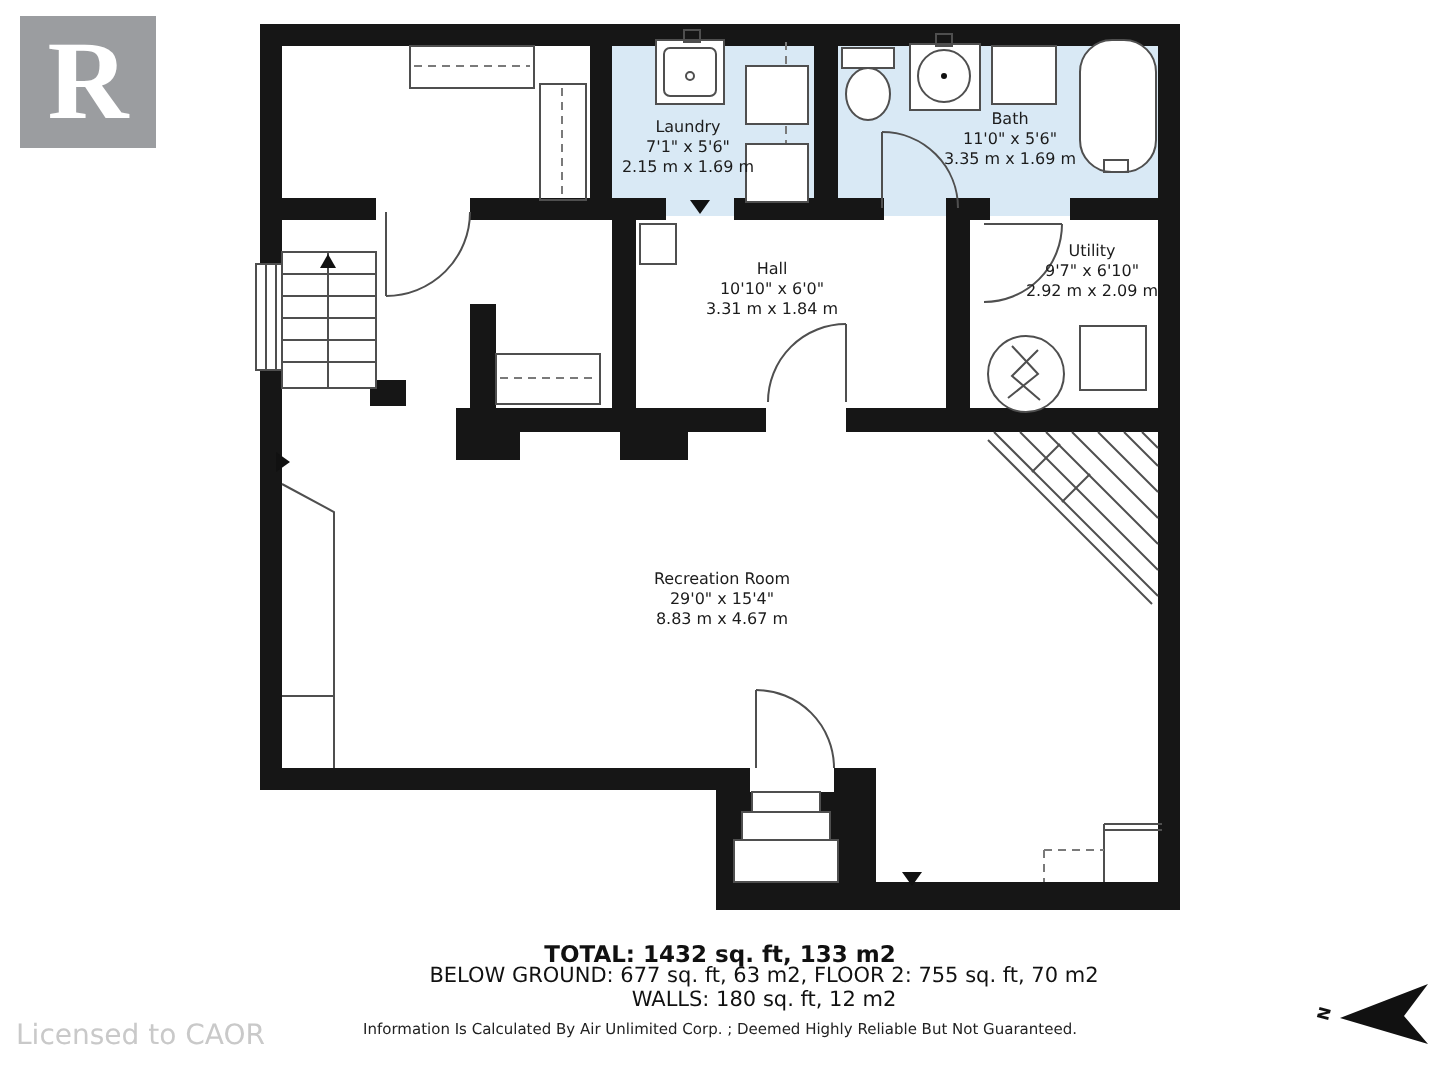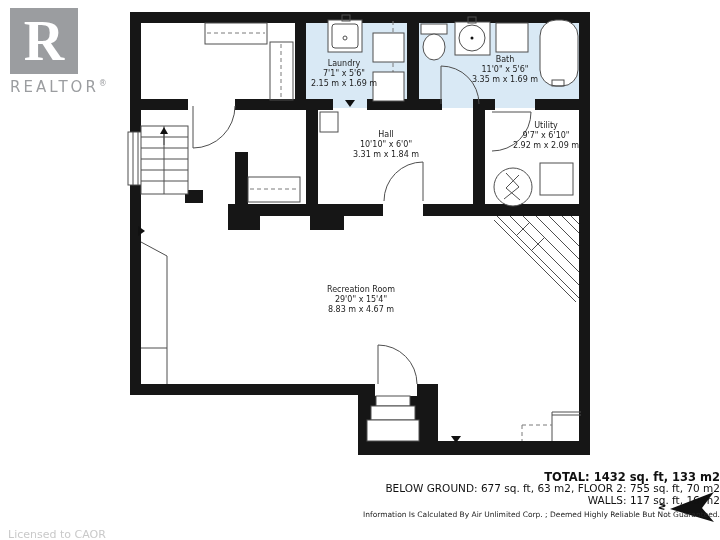--- a/index.html
+++ b/index.html
@@ -7,26 +7,26 @@
          font-family:"DejaVu Sans","Liberation Sans",sans-serif;}
   
   .logo{position:absolute;left:10px;top:8px;width:110px;}
   .logo-box{width:68px;height:66px;background:var(--logo-gray,#9b9da0);
             display:flex;align-items:center;justify-content:center;}
   .logo-box span{font-family:"Liberation Serif","DejaVu Serif",serif;font-weight:bold;
                  font-size:56px;color:#fff;line-height:1;}
   .logo-word{margin-top:4px;color:var(--logo-gray,#9b9da0);font-size:15px;letter-spacing:3px;}
   .logo-word sup{font-size:8px;letter-spacing:0;}
   
-  .summary{position:absolute;left:0;top:471px;width:720px;text-align:right;color:#111;}
+  .summary{position:absolute;left:0;top:471px;width:720px;text-align:center;color:#111;}
   .sum-total{font-size:11.5px;font-weight:bold;line-height:12px;}
   .sum-line{font-size:10.5px;line-height:11.5px;padding-left:44px;}
   .sum-disc{font-size:7.5px;line-height:9px;margin-top:4px;color:#222;}
   
-  .license{position:absolute;left:8px;top:528px;font-size:11px;color:var(--license-gray,#c9c9c9);}
+  .license{position:absolute;left:8px;top:510px;font-size:14px;color:var(--license-gray,#c9c9c9);}
   
   svg.plan{position:absolute;left:0;top:0;}
   .wall{fill:var(--wall,#161616);}
   .wet{fill:var(--wet-room-fill,#d9e9f5);}
   .ln{stroke:var(--line,#4f4f4f);stroke-width:1;fill:none;}
   .fix{stroke:var(--line,#4f4f4f);stroke-width:1;fill:#fff;}
   .open{fill:#fff;}
   .dash{stroke:#7a7a7a;stroke-width:1;stroke-dasharray:4 3;fill:none;}
   .lbl{font:8px "DejaVu Sans",sans-serif;fill:#1c1c1c;text-anchor:middle;}
   .mark{fill:#111;}
@@ -34,21 +34,20 @@
 </style>
 </head>
 <body>
 
 <div class="stage">
 
   <div class="logo">
     <div class="logo-box">
       <span>R</span>
     </div>
-    <div class="logo-word"><span>REALTOR</span><sup>®</sup></div>
   </div>
 
   <svg class="plan" width="720" height="540" viewBox="0 0 720 540">
 
     <g>
       <rect class="wet" x="295" y="12" width="120" height="96"></rect>
     </g>
     <g>
       <rect class="wet" x="407" y="12" width="180" height="96"></rect>
     </g>
@@ -228,19 +227,19 @@
 
     <g>
       <polygon class="mark" points="670,509 714,492 702,508 714,522"></polygon>
       <text class="north" x="661" y="513" transform="rotate(-75 661 510)">N</text>
     </g>
   </svg>
 
   <div class="summary">
     <div class="sum-total">TOTAL: 1432 sq. ft, 133 m2</div>
     <div class="sum-line">BELOW GROUND: 677 sq. ft, 63 m2, FLOOR 2: 755 sq. ft, 70 m2</div>
-    <div class="sum-line">WALLS: 117 sq. ft, 16 m2</div>
+    <div class="sum-line">WALLS: 180 sq. ft, 12 m2</div>
     <div class="sum-disc">Information Is Calculated By Air Unlimited Corp. ; Deemed Highly Reliable But Not Guaranteed.</div>
   </div>
 
   <div class="license">Licensed to CAOR</div>
 
 </div>
 
 </body></html>

